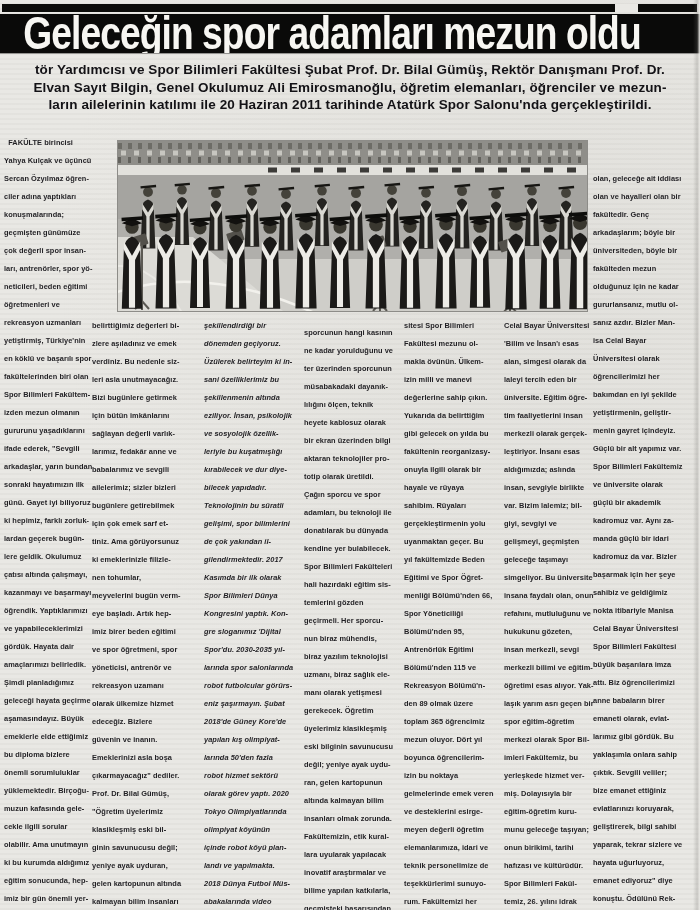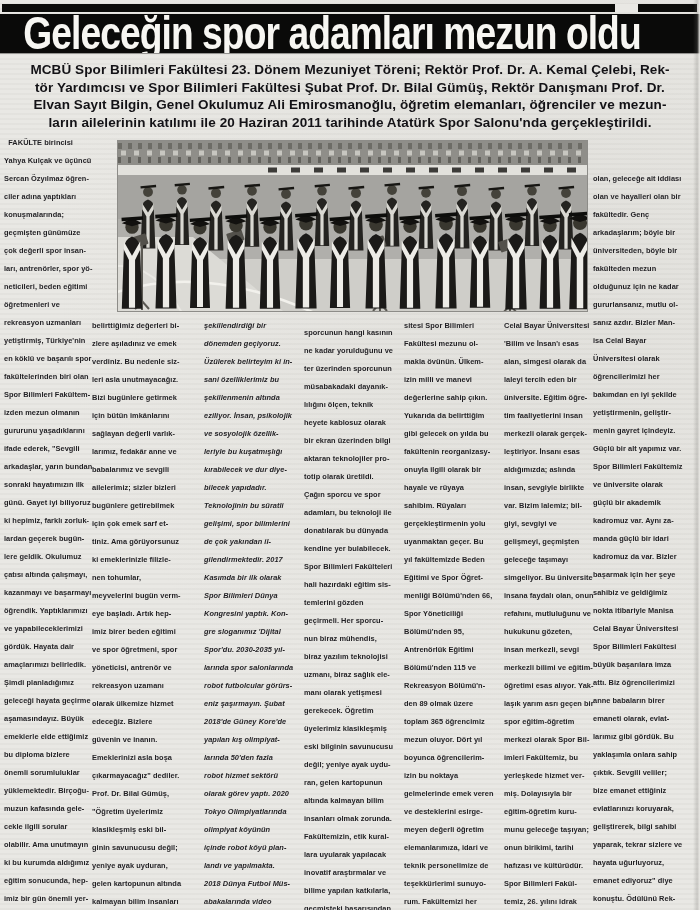--- a/index.html
+++ b/index.html
@@ -45,21 +45,20 @@
 <div class="page">
   <div class="top-rule">
     <div class="notch"></div>
   </div>
 
   <div class="headline-box">
     <span>Geleceğin spor adamları mezun oldu</span>
   </div>
 
   <div class="subhead">
-    <div>MCBÜ Spor Bilimleri Fakültesi 23. Dönem Mezuniyet Töreni; Rektör Prof. Dr. A. Kemal Çelebi, Rek-</div>
     <div>tör Yardımcısı ve Spor Bilimleri Fakültesi Şubat Prof. Dr. Bilal Gümüş, Rektör Danışmanı Prof. Dr.</div>
     <div>Elvan Sayıt Bilgin, Genel Okulumuz Ali Emirosmanoğlu, öğretim elemanları, öğrenciler ve mezun-</div>
     <div>ların ailelerinin katılımı ile 20 Haziran 2011 tarihinde Atatürk Spor Salonu'nda gerçekleştirildi.</div>
   </div>
 
   <div class="photo">
     <svg width="469" height="170" viewBox="0 0 469 170" xmlns="http://www.w3.org/2000/svg">
       <defs>
         <g id="grad">
           <path d="M-10,92 L-8,34 Q-8,24 0,21 Q8,24 8,34 L10,92 Z" fill="#1b1a18"></path>

